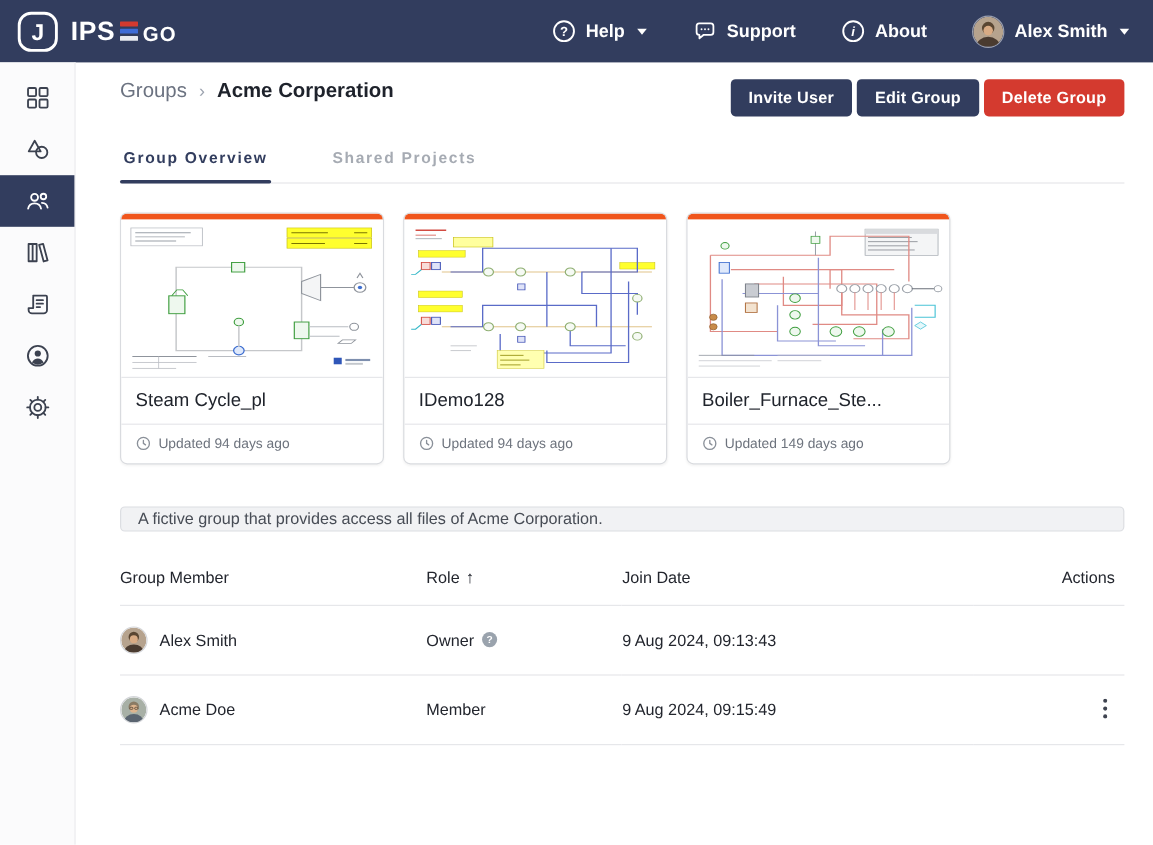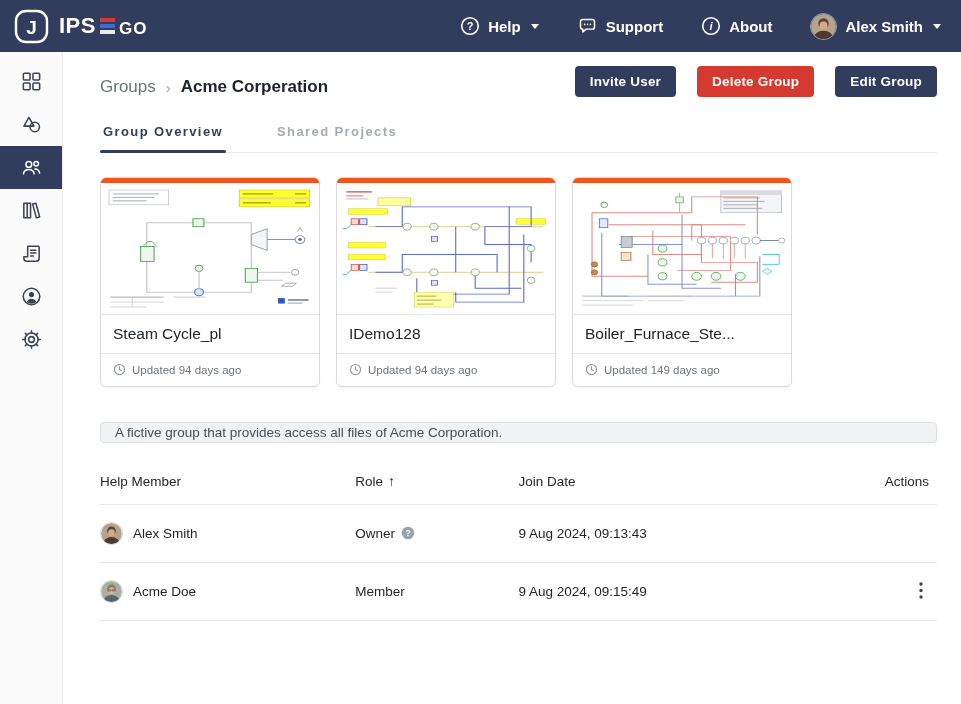--- a/index.html
+++ b/index.html
@@ -33,26 +33,26 @@
   .app{display:flex;height:652px}
   .sidebar{
     width:63px;background:#fbfbfc;border-right:1px solid #ececee;
     display:flex;flex-direction:column;padding-top:8px;flex:0 0 63px;
   }
   .side-item{height:43px;display:flex;align-items:center;justify-content:center;cursor:pointer;color:#3c4250}
   .side-item.active{background:var(--navy);color:#fff}
   .side-item svg{display:block}
   .main{flex:1;padding:14px 24px 0 37px;overflow:hidden}
   
-  .header-row{display:flex;align-items:flex-end;justify-content:space-between}
+  .header-row{display:flex;align-items:flex-start;justify-content:space-between}
   .breadcrumb{display:flex;align-items:center;gap:10px;font-size:17px}
   .crumb-link{color:#6b7280;text-decoration:none;cursor:pointer}
   .crumb-sep{color:#9ca3af;font-size:15px}
   .crumb-current{font-weight:700;color:#1e222b}
-  .btn-row{display:flex;gap:21px}
+  .btn-row{display:flex;gap:4px}
   .btn{
     height:31px;padding:0 15px;border:none;border-radius:4px;color:#fff;
     font-family:inherit;font-size:13.5px;font-weight:700;cursor:pointer;letter-spacing:.2px;
   }
   .btn-navy{background:var(--navy)}
   .btn-red{background:var(--red)}
   
   .tabs{display:flex;gap:48px;margin-top:27px;border-bottom:1px solid var(--border)}
   .tab{position:relative;padding:0 3px 13px;font-size:13px;font-weight:700;letter-spacing:1.4px;color:#a6abb3;cursor:pointer}
   .tab.active{color:var(--navy)}
@@ -209,22 +209,22 @@
   <main class="main">
 
     <div class="header-row">
       <nav class="breadcrumb">
         <a class="crumb-link">Groups</a>
         <span class="crumb-sep">›</span>
         <span class="crumb-current">Acme Corperation</span>
       </nav>
       <div class="btn-row">
         <button class="btn btn-navy">Invite User</button>
+        <button class="btn btn-navy">Edit Group</button>
         <button class="btn btn-red">Delete Group</button>
-        <button class="btn btn-navy">Edit Group</button>
       </div>
     </div>
 
     <div class="tabs">
       <div class="tab active">Group Overview</div>
       <div class="tab">Shared Projects</div>
     </div>
 
     <div class="cards">
 
@@ -422,21 +422,21 @@
 
     <table class="members">
       <colgroup>
           <col style="width:30.5%">
           <col style="width:19.5%">
           <col style="width:35%">
           <col style="width:15%">
         </colgroup>
       <thead>
         <tr>
-          <th>Help Member</th>
+          <th>Group Member</th>
           <th class="th-sort">
             <span>Role</span><span class="sort-arrow">↑</span>
           </th>
           <th>Join Date</th>
           <th class="actions">Actions</th>
         </tr>
       </thead>
       <tbody>
         <tr>
           <td>

